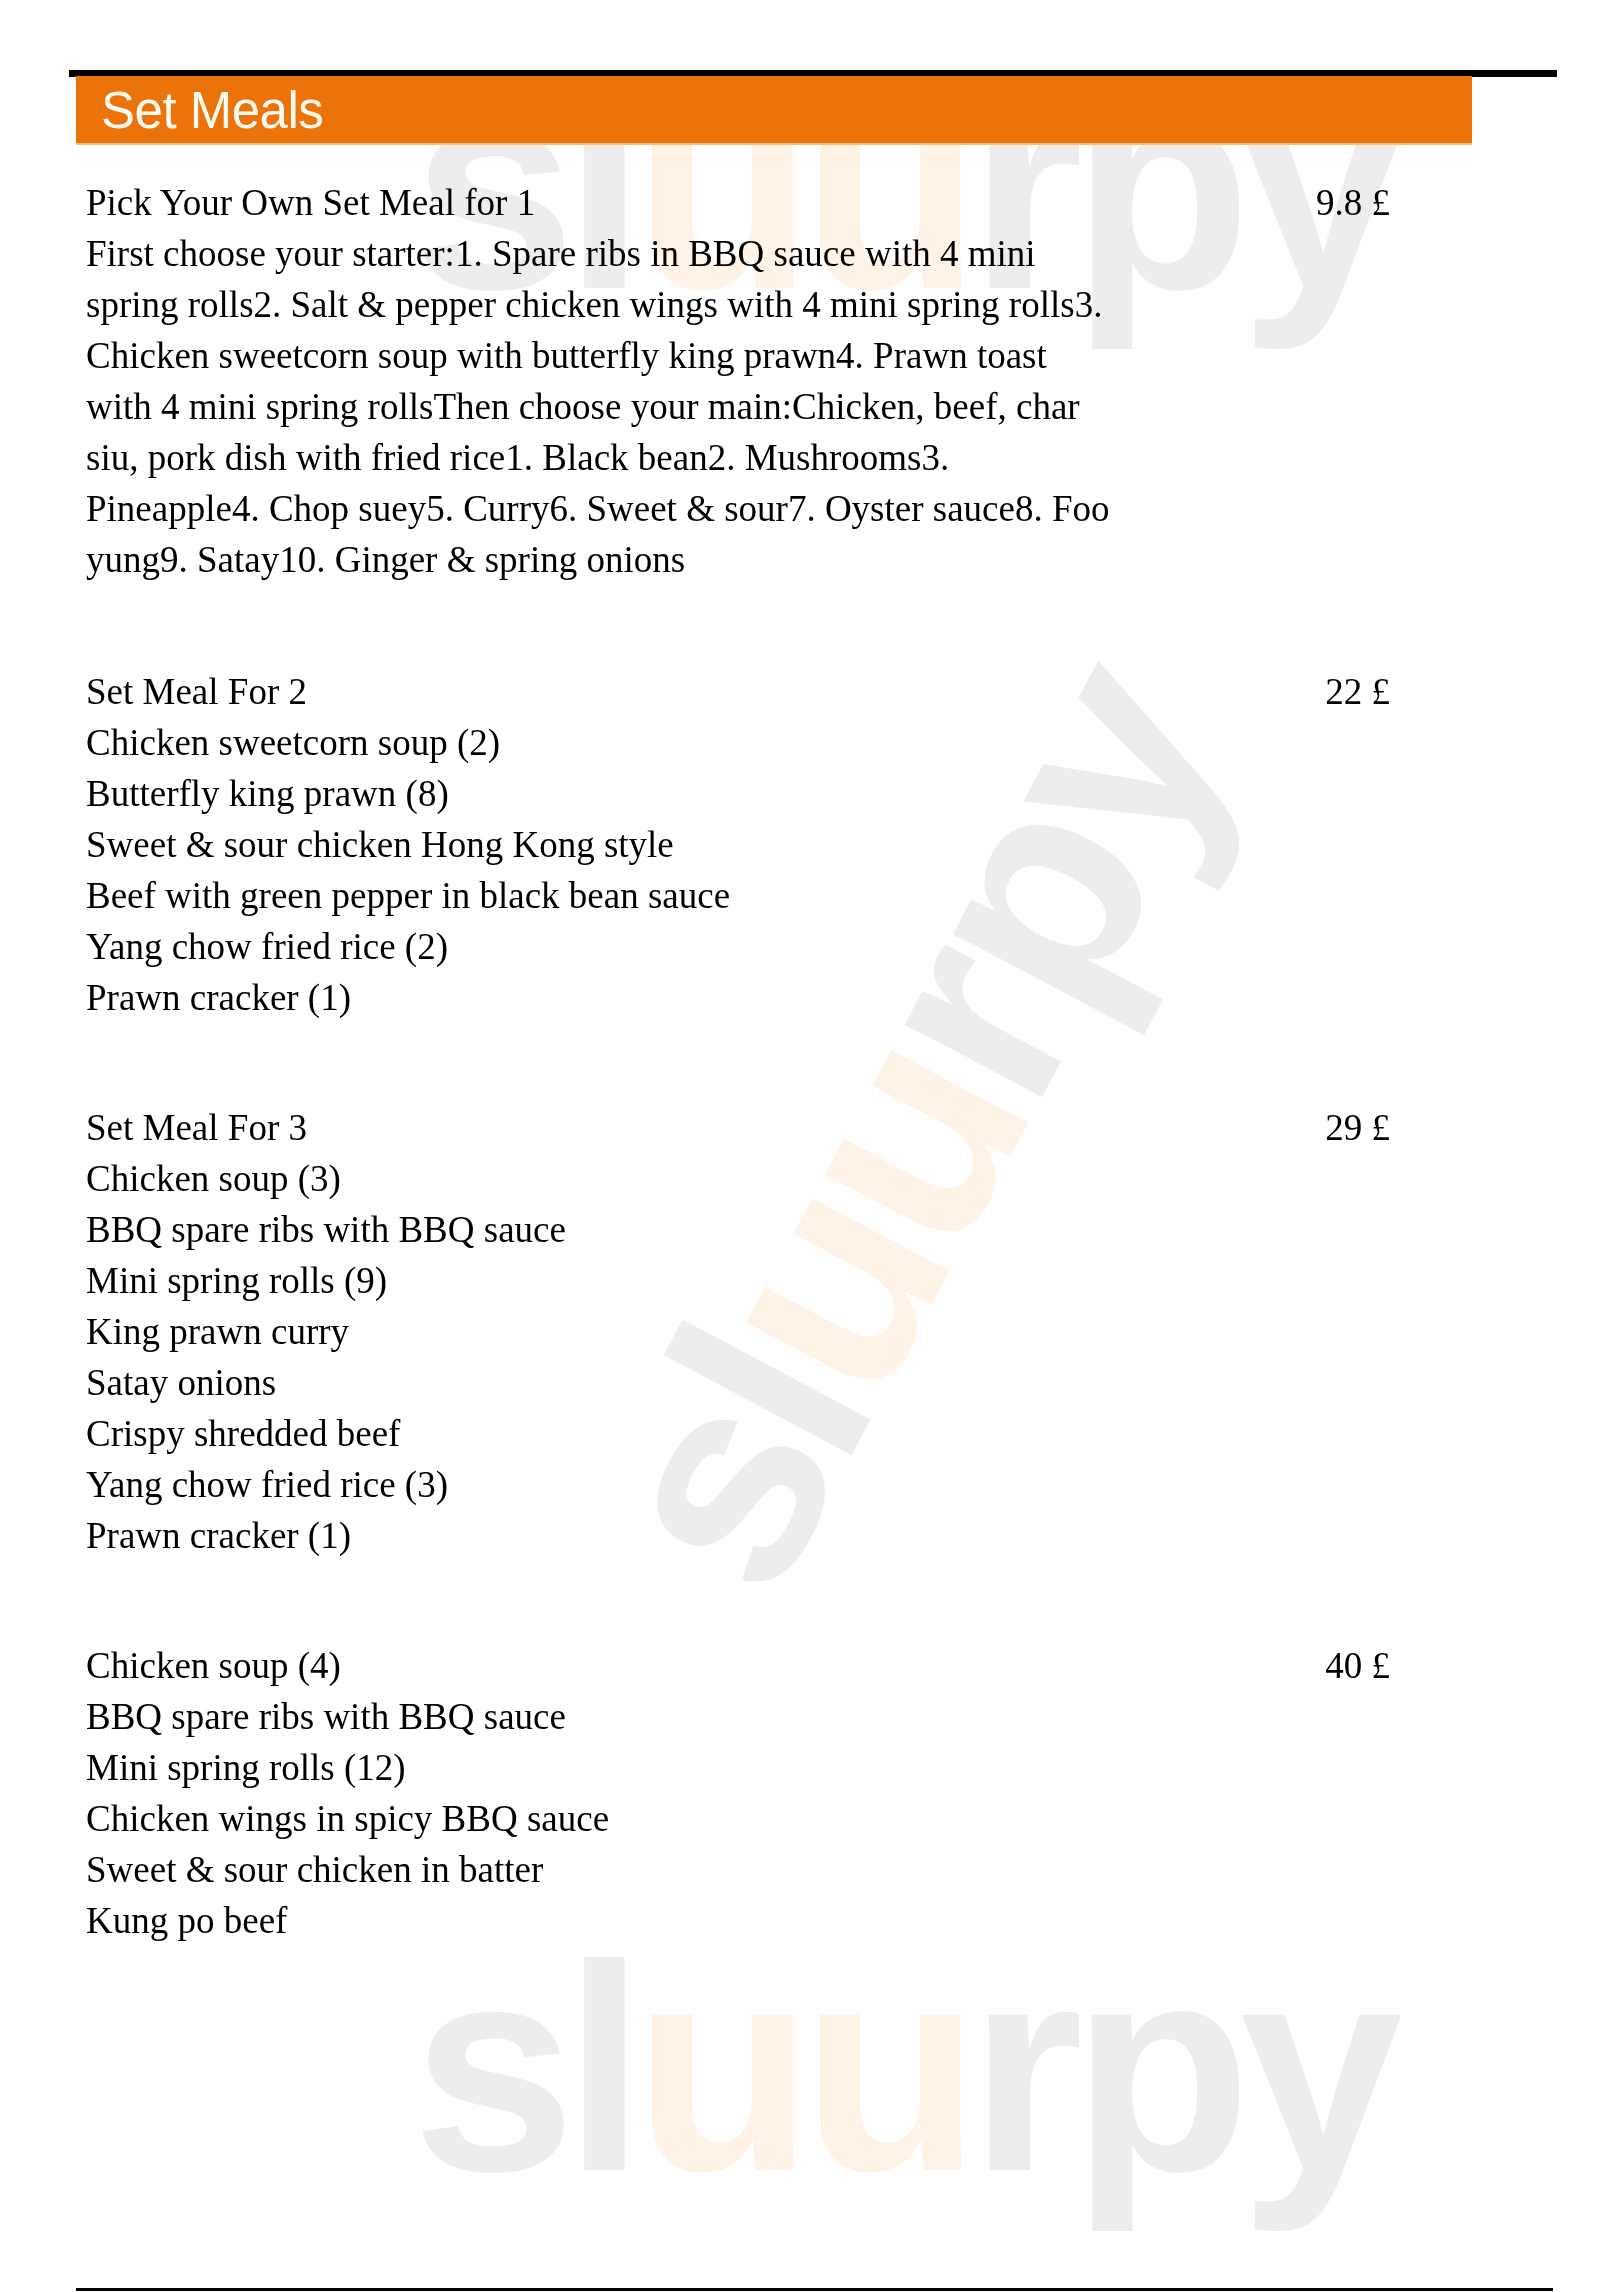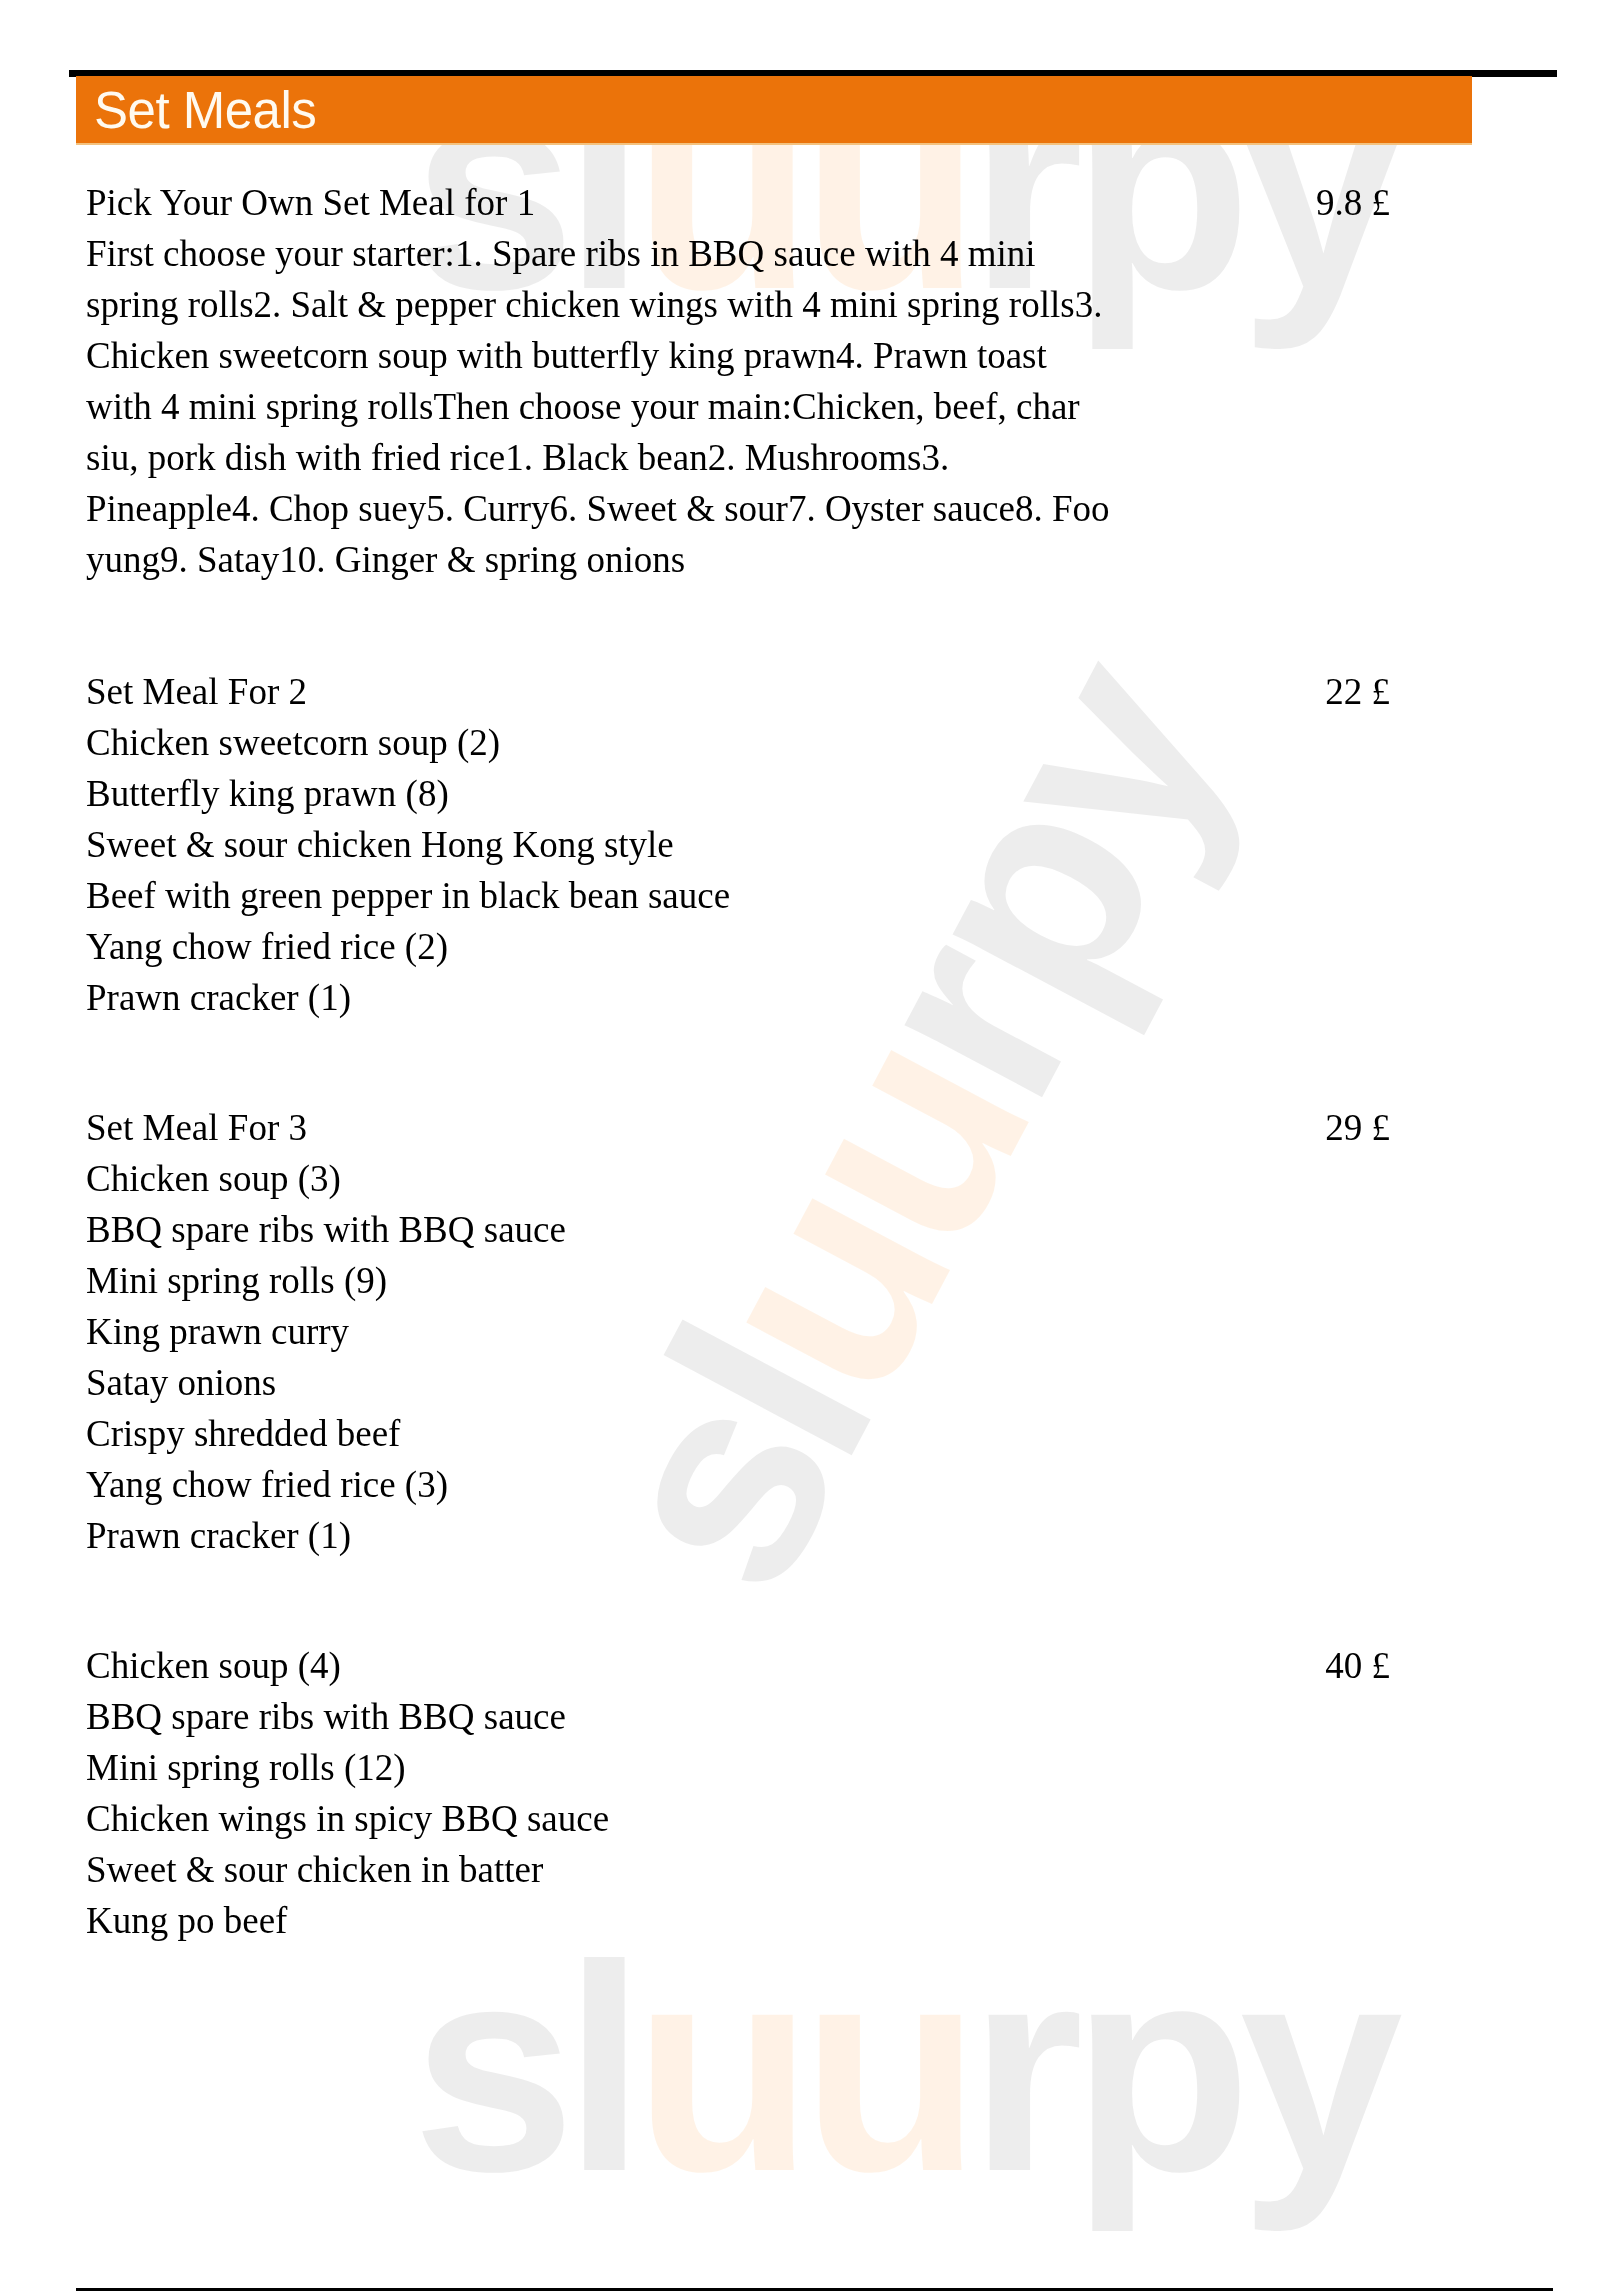--- a/index.html
+++ b/index.html
@@ -4,21 +4,21 @@
   <style>
     html, body { margin: 0; padding: 0; background: #ffffff; }
     body {
       width: 1621px; height: 2293px; position: relative; overflow: hidden;
       font-family: "Liberation Serif", "DejaVu Serif", serif; color: #000;
     }
     .top-rule { position: absolute; left: 69px; top: 70px; width: 1488px; height: 6.9px; background: #000; }
     .bottom-rule { position: absolute; left: 76px; top: 2288px; width: 1477px; height: 2.9px; background: #000; }
     .section-header {
       position: absolute; left: 76px; top: 76px; width: 1396px; height: 69px;
-      background: #eb730a; box-sizing: border-box; padding-left: 18px;
+      background: #eb730a; box-sizing: border-box; padding-left: 25px;
       border-bottom: 2px solid #f3c27f;
     }
     .section-title {
       font-family: "Liberation Sans", "DejaVu Sans", sans-serif;
       color: #fffaf0; font-size: 51px; line-height: 69px; letter-spacing: -0.5px;
     }
     .item { position: absolute; left: 86px; width: 1304px; }
     .item-title, .item-line {
       font-size: 37px; line-height: 51px; white-space: pre;
     }

